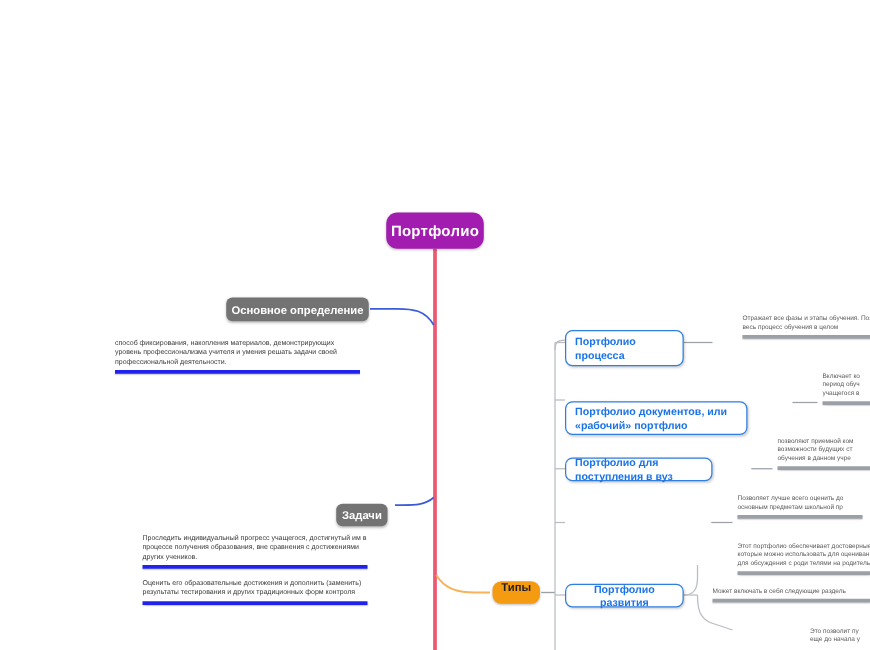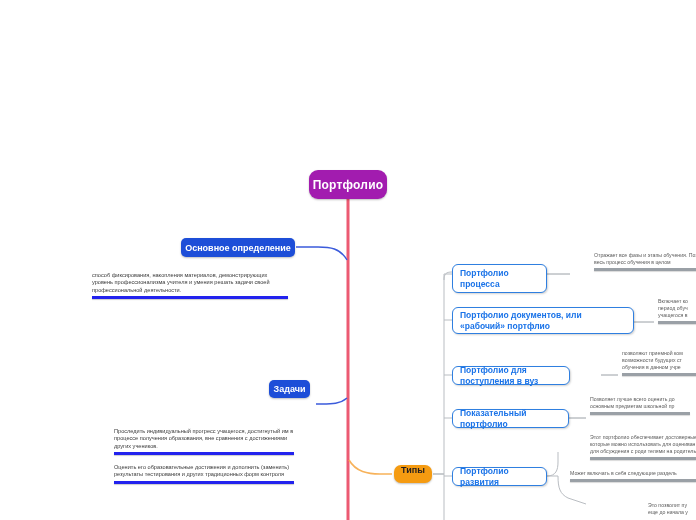--- a/index.html
+++ b/index.html
@@ -21,21 +21,21 @@
     color:#ffffff;
     border-radius:9px;
     font-weight:bold;
     font-size:12px;
     display:flex;align-items:center;justify-content:center;
     letter-spacing:.2px;
     box-shadow:0 1px 2px rgba(0,0,0,.25);
   }
   
   .solid-blue{
-    background:#1d4ed8;
+    background:#737373;
     color:#ffffff;
     border-radius:5px;
     font-weight:bold;
     font-size:9px;
     display:flex;align-items:center;justify-content:center;
     box-shadow:0 1px 2px rgba(0,0,0,.25);
   }
   
   .solid-orange{
     background:#f59b11;
@@ -123,21 +123,21 @@
   </div>
 
   <div class="node solid-blue" style="left:181px;top:238px;width:114px;height:19px;">
     <span>Основное определение</span>
   </div>
   <div class="textblock" style="left:92px;top:272px;width:196px;">
     <div>способ фиксирования, накопления материалов, демонстрирующих уровень профессионализма учителя и умения решать задачи своей профессиональной деятельности.</div>
     <div class="bar"></div>
   </div>
 
-  <div class="node solid-blue" style="left:269px;top:380px;width:41px;height:18px;">
+  <div class="node solid-blue" style="left:269px;top:403px;width:41px;height:18px;">
     <span>Задачи</span>
   </div>
   <div class="textblock" style="left:114px;top:428px;width:180px;">
     <div>Проследить индивидуальный прогресс учащегося, достигнутый им в процессе получения образования, вне сравнения с достижениями других учеников.</div>
     <div class="bar"></div>
   </div>
   <div class="textblock" style="left:114px;top:464px;width:180px;">
     <div>Оценить его образовательные достижения и дополнить (заменить) результаты тестирования и других традиционных форм контроля</div>
     <div class="bar"></div>
   </div>
@@ -148,50 +148,47 @@
 
   <div class="node outline-blue" style="left:452px;top:264px;width:95px;height:29px;">
     <span>Портфолио процесса</span>
   </div>
   <div class="rblock" style="left:594px;top:252px;width:118px;">
     <div>Отражает все фазы и этапы обучения. Позв</div>
     <div>весь процесс обучения в целом</div>
     <div class="bar" style="width:110px;"></div>
   </div>
 
-  <div class="node outline-blue" style="left:452px;top:307px;width:182px;height:27px;justify-content:flex-end;">
+  <div class="node outline-blue" style="left:452px;top:321px;width:146px;height:27px;justify-content:flex-end;">
     <span>Портфолио документов, или «рабочий» портфлио</span>
   </div>
   <div class="rblock" style="left:658px;top:298px;width:70px;">
     <div>Включает ко</div>
     <div>период обуч</div>
     <div>учащегося в</div>
     <div class="bar" style="width:60px;"></div>
   </div>
 
   <div class="node outline-blue" style="left:452px;top:366px;width:118px;height:19px;">
     <span>Портфолио для поступления в вуз</span>
   </div>
   <div class="rblock" style="left:622px;top:350px;width:90px;">
     <div>позволяют приемной ком</div>
     <div>возможности будущих ст</div>
     <div>обучения в данном учре</div>
     <div class="bar" style="width:80px;"></div>
   </div>
 
-  <div class="node outline-blue" style="left:452px;top:409px;width:117px;height:19px;">
-    <span>Показательный портфолио</span>
-  </div>
   <div class="rblock" style="left:590px;top:396px;width:110px;">
     <div>Позволяет лучше всего оценить до</div>
     <div>основным предметам школьной пр</div>
     <div class="bar" style="width:100px;"></div>
   </div>
 
-  <div class="node outline-blue" style="left:452px;top:467px;width:95px;height:19px;">
+  <div class="node outline-blue" style="left:452px;top:467px;width:95px;height:19px;text-align:center;">
     <span>Портфолио развития</span>
   </div>
   <div class="rblock" style="left:590px;top:434px;width:112px;">
     <div>Этот портфолио обеспечивает достоверные</div>
     <div>которые можно использовать для оцениван</div>
     <div>для обсуждения с роди телями на родитель</div>
     <div class="bar" style="width:106px;"></div>
   </div>
   <div class="rblock" style="left:570px;top:470px;width:130px;">
     <div>Может включать в себя следующие раздель</div>

